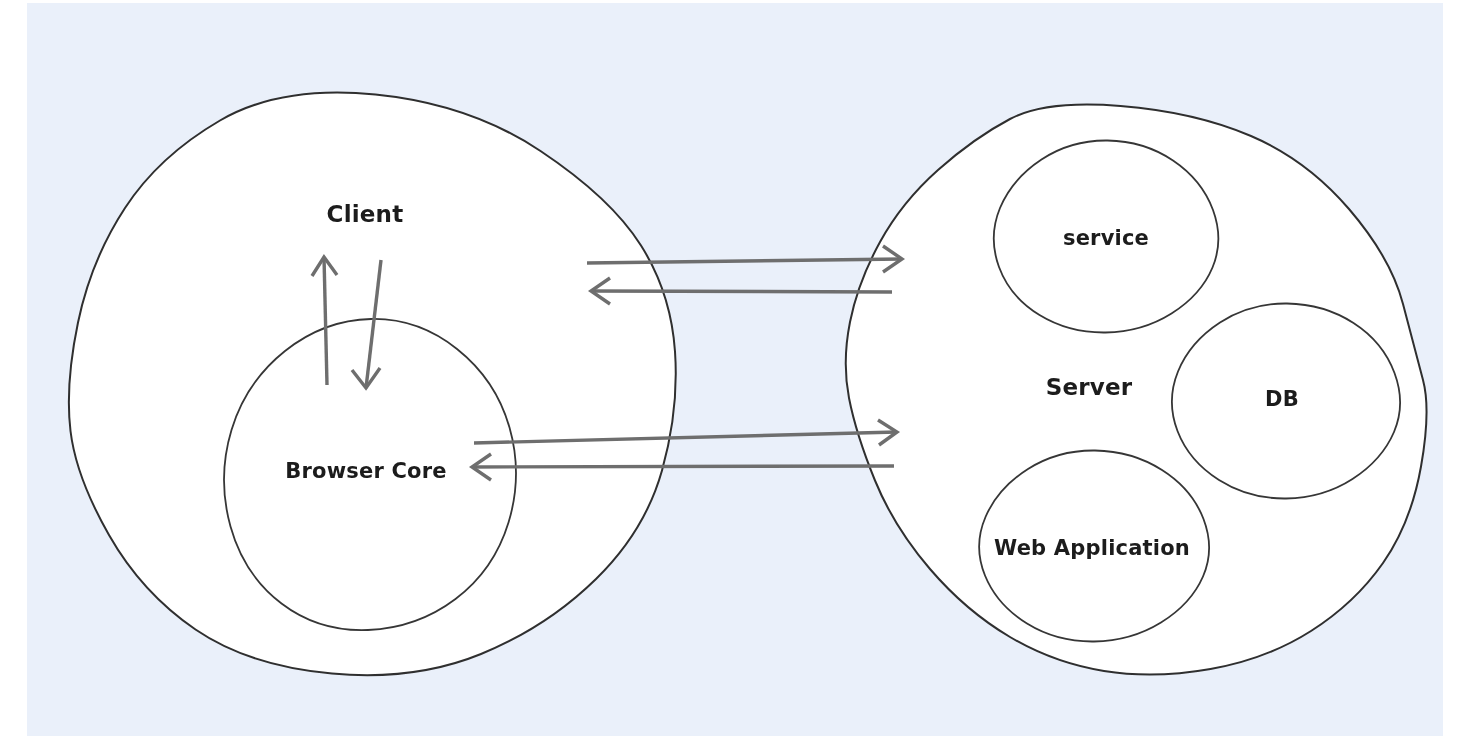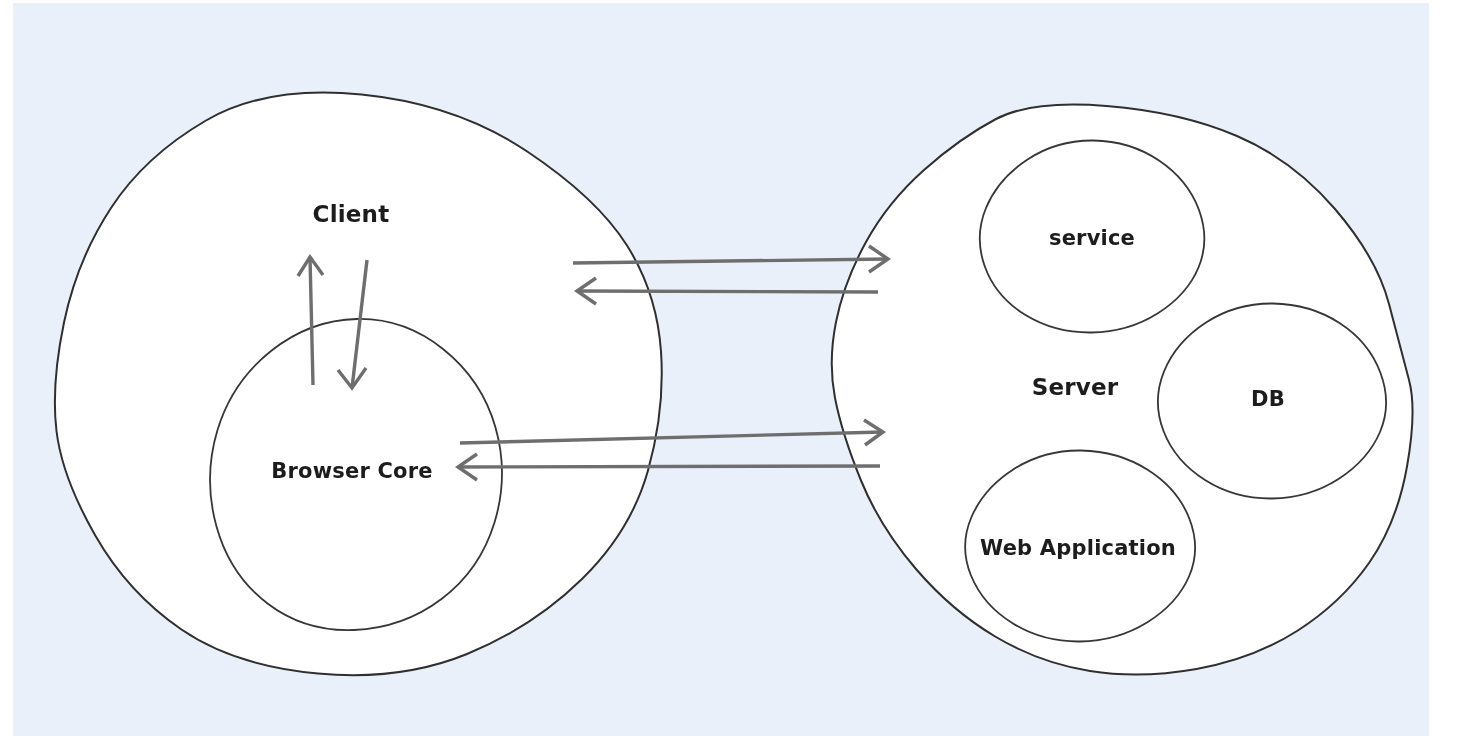--- a/index.html
+++ b/index.html
@@ -8,20 +8,21 @@
     background: #ffffff;
     width: 1478px;
     height: 746px;
     overflow: hidden;
     font-family: "DejaVu Sans", "Liberation Sans", sans-serif;
   }
   .stage {
     position: relative;
     width: 1210px;
     height: 746px;
+    padding-left: 14px;
   }
   svg { display: block; }
   .blob {
     fill: #ffffff;
     stroke: #2f2f2f;
     stroke-width: 2;
     stroke-linejoin: round;
   }
   .subblob {
     fill: #ffffff;

